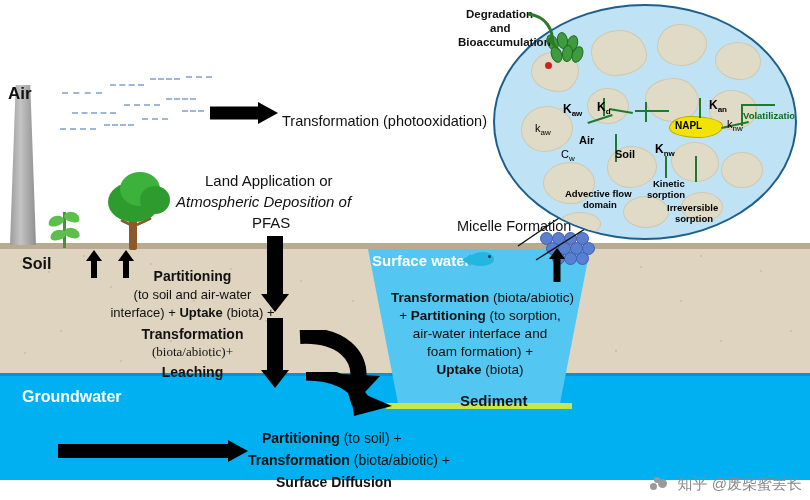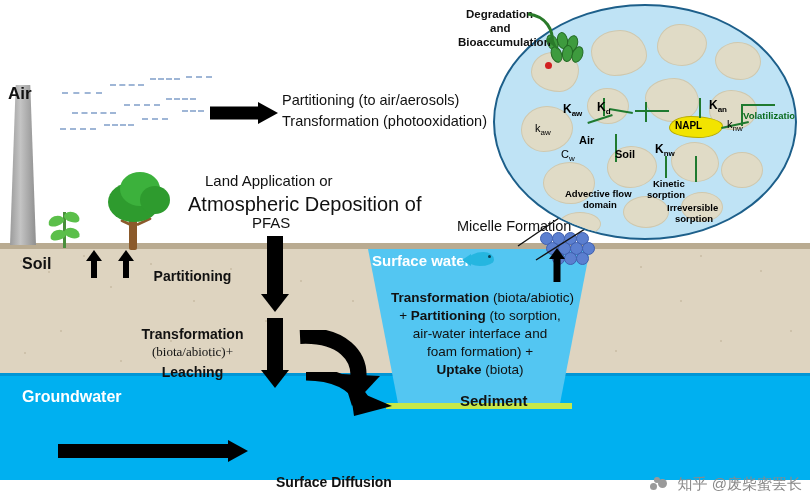--- a/index.html
+++ b/index.html
@@ -130,25 +130,24 @@
   <div class="dash" style="left:142px;top:118px;width:26px;"></div>
   <div class="dash" style="left:182px;top:110px;width:22px;"></div>
 
   <div class="abs txt b" style="left:8px;top:84px;font-size:17px;">Air</div>
 
   <div class="arrow-r" style="left:210px;top:102px;width:68px;height:22px;">
     <div class="shaft" style="width:50px;height:13px;"></div>
     <div class="head" style="left:48px;"></div>
   </div>
 
-  <div class="abs txt" style="left:282px;top:92px;font-size:14.5px;">Partitioning (to air/aerosols)</div>
   <div class="abs txt" style="left:282px;top:113px;font-size:14.5px;">Transformation (photooxidation)</div>
 
   <div class="abs txt" style="left:205px;top:172px;font-size:15px;">Land Application or</div>
-  <div class="abs txt" style="left:188px;top:193px;font-size:20px;">Atmospheric Deposition of</div>
+  <div class="abs txt" style="left:176px;top:193px;font-size:15px;font-style:italic;">Atmospheric Deposition of</div>
   <div class="abs txt" style="left:252px;top:214px;font-size:15px;">PFAS</div>
 
   <div class="branch abs" style="left:120px;top:222px;width:16px;transform:rotate(25deg);"></div>
   <div class="branch abs" style="left:136px;top:220px;width:16px;transform:rotate(-25deg);"></div>
   <div id="trunk" class="abs"></div>
   <div id="canopy1" class="abs"></div>
   <div id="canopy2" class="abs"></div>
   <div id="canopy3" class="abs"></div>
 
   <div id="sap-stem" class="abs"></div>
@@ -173,20 +172,24 @@
     <div class="head" style="top:58px;"></div>
   </div>
 
   <div class="arrow-d" style="left:258px;top:318px;width:34px;height:70px;">
     <div class="shaft" style="width:16px;height:54px;"></div>
     <div class="head" style="top:52px;"></div>
   </div>
 
   <div class="abs txt" style="left:105px;top:268px;font-size:14px;width:175px;text-align:center;">
     <div class="b">Partitioning</div>
+  </div>
+  <div class="abs txt" style="left:105px;top:288px;font-size:13px;width:175px;text-align:center;">(to soil and air-water</div>
+  <div class="abs txt" style="left:105px;top:306px;font-size:13px;width:175px;text-align:center;">
+    <span>interface) + </span><span class="b">Uptake</span><span> (biota) +</span>
   </div>
   <div class="abs txt b" style="left:105px;top:326px;font-size:14px;width:175px;text-align:center;">Transformation</div>
   <div class="abs txt" style="left:105px;top:345px;font-size:13px;width:175px;text-align:center;font-family:Liberation Serif, serif;">(biota/abiotic)+</div>
   <div class="abs txt b" style="left:105px;top:364px;font-size:14px;width:175px;text-align:center;">Leaching</div>
 
   <svg class="abs" style="left:296px;top:330px;width:110px;height:84px;">
     <path d="M4,6 C46,4 66,26 62,52" stroke="#000" stroke-width="16" fill="none" stroke-linecap="butt"></path>
     <polygon points="46,44 84,46 56,76" fill="#000"></polygon>
   </svg>
   <svg class="abs" style="left:300px;top:372px;width:110px;height:48px;">
@@ -233,20 +236,26 @@
 
   <div class="abs txt b" style="left:460px;top:392px;font-size:15px;">Sediment</div>
 
   <div class="abs txt b" style="left:22px;top:388px;font-size:16px;color:#ffffff;">Groundwater</div>
 
   <div class="arrow-r" style="left:58px;top:438px;width:195px;height:26px;">
     <div class="shaft" style="width:172px;height:14px;"></div>
     <div class="head" style="left:170px;"></div>
   </div>
 
+  <div class="abs txt" style="left:262px;top:430px;font-size:14px;">
+    <span class="b">Partitioning</span><span> (to soil) +</span>
+  </div>
+  <div class="abs txt" style="left:248px;top:452px;font-size:14px;">
+    <span class="b">Transformation</span><span> (biota/abiotic) +</span>
+  </div>
   <div class="abs txt b" style="left:276px;top:474px;font-size:14px;">Surface Diffusion</div>
 
   <svg class="abs" style="left:500px;top:150px;width:160px;height:120px;">
     <line x1="150" y1="6" x2="18" y2="96" stroke="#111" stroke-width="1.4"></line>
     <line x1="156" y1="34" x2="36" y2="110" stroke="#111" stroke-width="1.4"></line>
   </svg>
 
   <div id="inset" class="abs">
 
     <div class="blob" style="left:36px;top:46px;width:46px;height:38px;border-radius:46% 54% 40% 60%/50% 44% 56% 50%;"></div>

